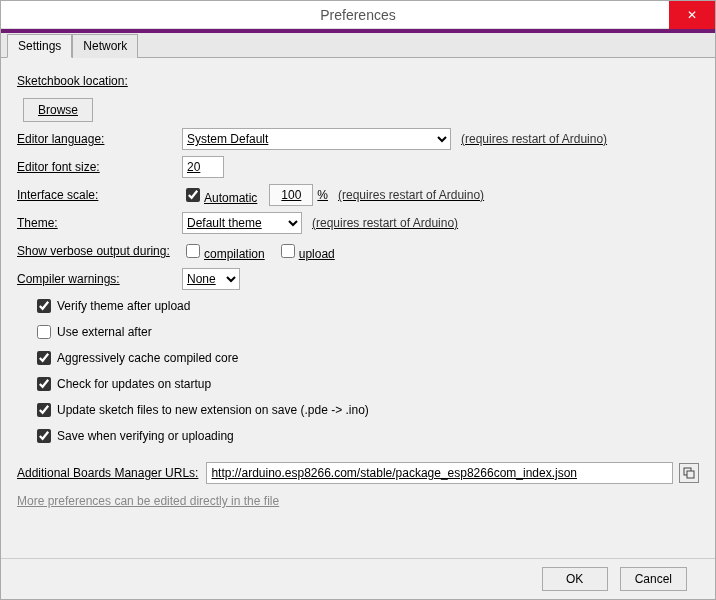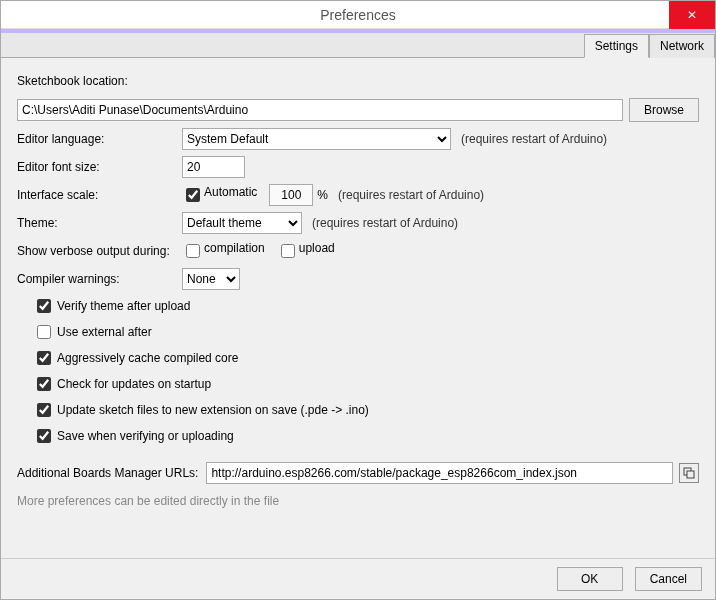--- a/index.html
+++ b/index.html
@@ -1,40 +1,40 @@
 <!DOCTYPE html>
 <html><head>
 <meta charset="utf-8">
 <style>
 * { box-sizing: border-box; font-family: "Segoe UI", Tahoma, sans-serif; font-size: 12px; }
 body { margin: 0; background: #fff; }
-.window { width: 716px; height: 600px; background: #c4b5fd; display: flex; flex-direction: column; border: 1px solid #aaa; }
+.window { width: 716px; height: 600px; background: #701a75; display: flex; flex-direction: column; border: 1px solid #aaa; }
 .titlebar { height: 28px; background: #fff; display: flex; align-items: center; justify-content: center; position: relative; border-bottom: 1px solid #ddd; }
 .titlebar-title { font-size: 14px; color: #555; }
 .close-btn { position: absolute; right: 0; top: 0; width: 46px; height: 28px; background: #e81123; color: #fff; display: flex; align-items: center; justify-content: center; font-size: 14px; cursor: pointer; }
-.tabs { display: flex; padding-left: 6px; background: #e8e8e8; border-bottom: 1px solid #aaa; margin-top: 4px; justify-content: flex-end; }
+.tabs { display: flex; padding-left: 6px; background: #e8e8e8; border-bottom: 1px solid #aaa; margin-top: 4px; }
 .tab { padding: 4px 10px; border: 1px solid #aaa; border-bottom: none; background: #e8e8e8; cursor: pointer; position: relative; top: 1px; }
 .tab.active { background: #f0f0f0; border-bottom: 1px solid #f0f0f0; }
 .content { flex: 1; padding: 12px 16px; overflow: auto; background: #f0f0f0; }
-.row { display: flex; align-items: center; margin-bottom: 6px; min-height: 22px; }
+.row { display: flex; align-items: center; margin-bottom: 6px; min-height: 22px; text-decoration: underline; }
 .label-col { width: 165px; flex-shrink: 0; }
 .input-text { height: 22px; padding: 2px 4px; border: 1px solid #aaa; background: #fff; }
 .input-text.full { flex: 1; }
 .btn { height: 24px; padding: 0 14px; border: 1px solid #aaa; background: #eee; cursor: pointer; margin-left: 6px; }
 select { height: 22px; border: 1px solid #aaa; background: #fff; }
 .hint { color: #333; margin-left: 10px; }
 .chk-row { display: flex; align-items: center; margin-bottom: 6px; padding-left: 16px; }
 .chk-row input[type=checkbox] { margin-right: 6px; }
 input[type=checkbox] { width: 14px; height: 14px; accent-color: #333; }
 .spinner { width: 44px; height: 22px; border: 1px solid #aaa; background: #fafafa; text-align: center; }
 .muted { color: #888; }
-.footer { display: flex; justify-content: flex-end; padding: 8px 13px; border-top: 1px solid #ccc; background: #f0f0f0; gap: 6px; }
+.footer { display: flex; justify-content: flex-end; padding: 8px 28px; border-top: 1px solid #ccc; background: #f0f0f0; gap: 6px; }
 .footer .btn { min-width: 66px; }
 .url-icon { width: 20px; height: 20px; border: 1px solid #888; margin-left: 6px; display: flex; align-items: center; justify-content: center; cursor: pointer; background: #eee; }
-.inline-chk { display: flex; align-items: flex-start; margin-right: 12px; }
+.inline-chk { display: flex; align-items: flex-end; margin-right: 12px; }
 .inline-chk input { margin-right: 4px; }
 </style>
 </head>
 <body>
 
 <div class="window">
   <div class="titlebar">
     <span class="titlebar-title">Preferences</span>
     <div class="close-btn">
       <span>✕</span>
@@ -45,35 +45,34 @@
     <div class="tab active">Settings</div>
     <div class="tab">Network</div>
   </div>
 
   <div class="content">
 
     <div class="row">
         <span>Sketchbook location:</span>
       </div>
     <div class="row">
-      <input class="input-text full" value="C:\Users\Aditi Punase\Documents\Arduino" style="">
       <button class="btn">Browse</button>
     </div>
 
     <div class="row">
       <span class="label-col">Editor language:</span>
       <select style="width:269px">
         <option>System Default</option>
       </select>
       <span class="hint">(requires restart of Arduino)</span>
     </div>
 
     <div class="row">
       <span class="label-col">Editor font size:</span>
-      <input class="input-text" style="width: 63px;" value="20">
+      <input class="input-text" style="width: 42px;" value="20">
     </div>
 
     <div class="row">
       <span class="label-col">Interface scale:</span>
       <label class="inline-chk">
         <input type="checkbox" checked="" style="">
         <span>Automatic</span>
       </label>
       <input class="spinner" value="100" style="">
       <span style="margin-left:4px">%</span>

